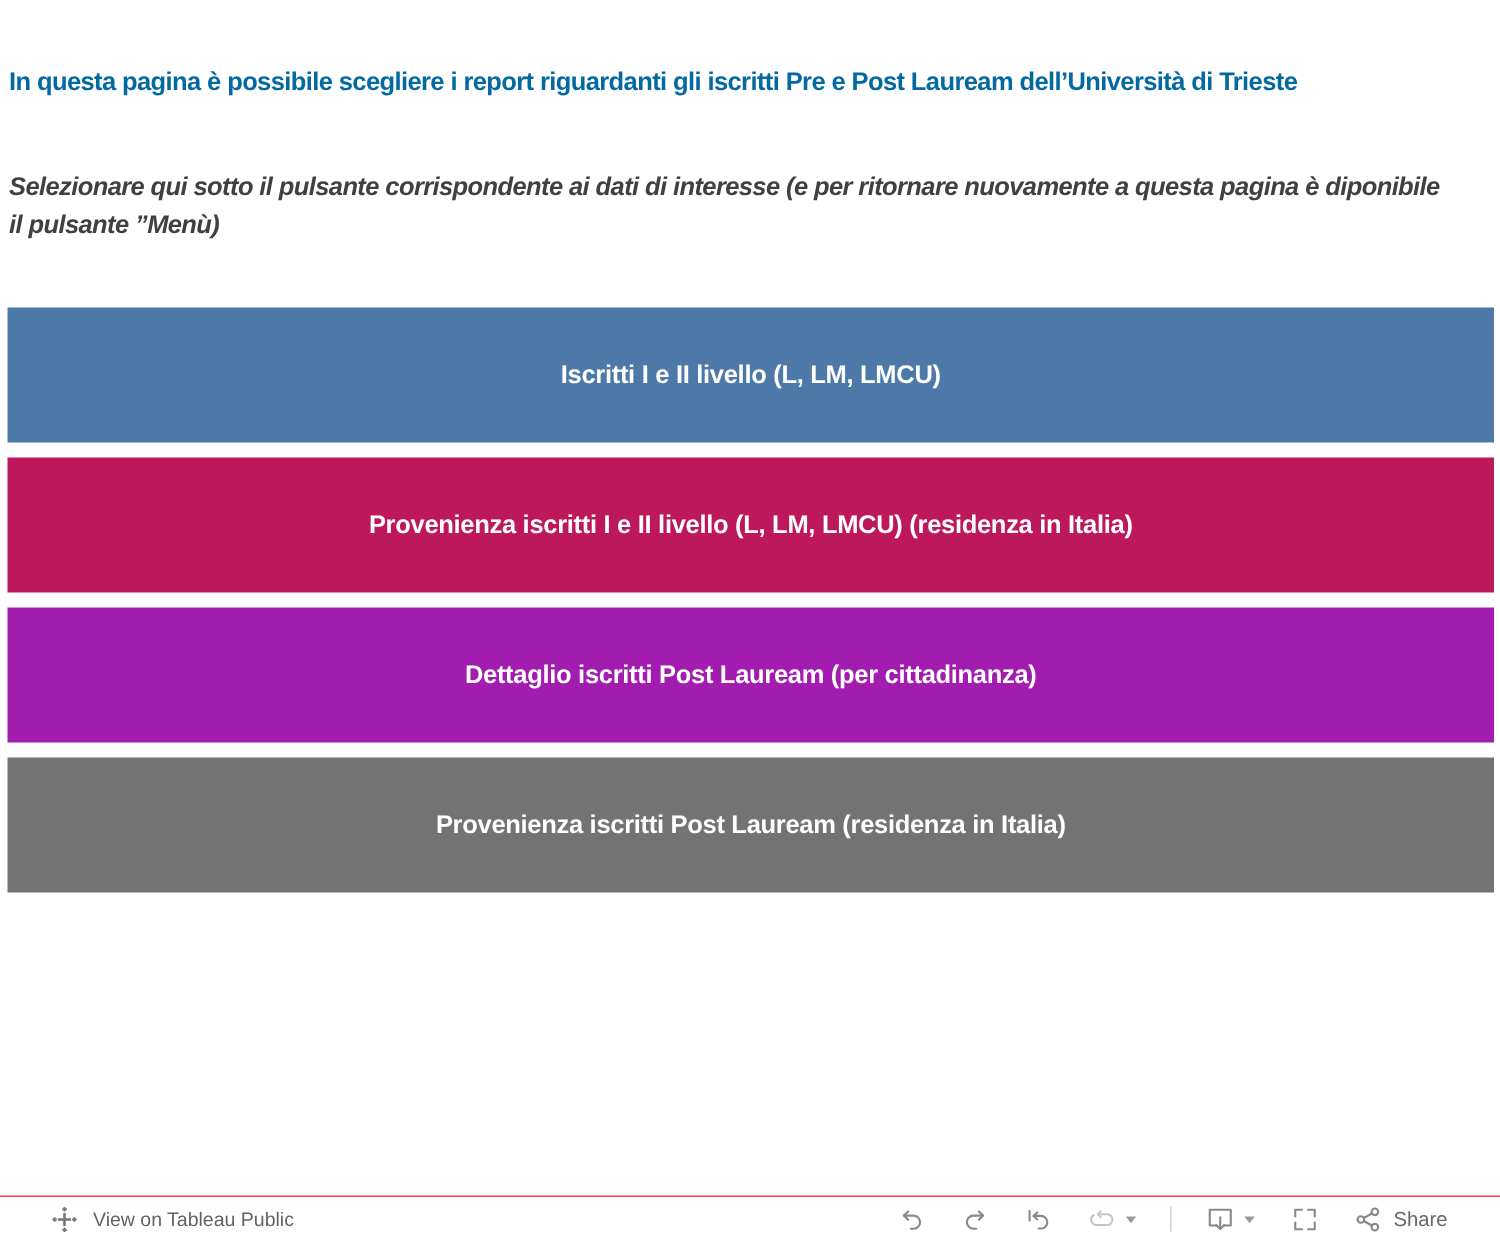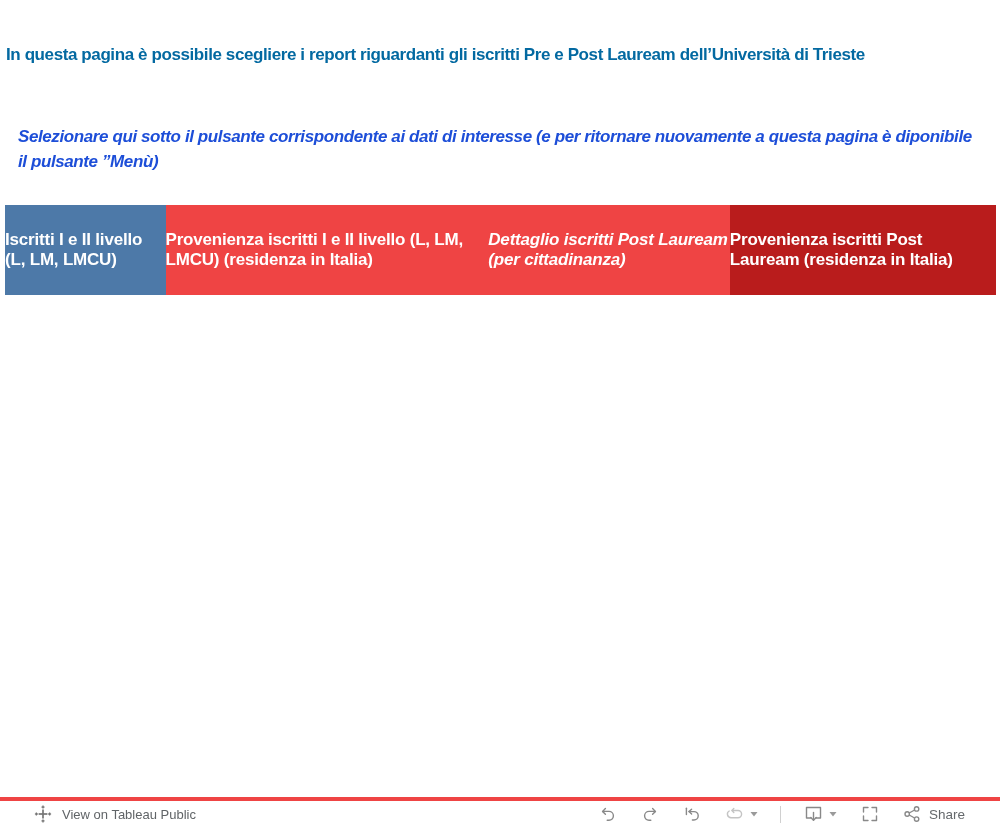--- a/index.html
+++ b/index.html
@@ -9,36 +9,36 @@
     font-family:"Liberation Sans", sans-serif;
   }
   .intro-text{
     position:absolute;top:42px;left:6px;width:958px;
     font-size:17px;font-weight:bold;line-height:25px;
     letter-spacing:-0.4px;color:#0369a1;margin:0;
   }
   .instructions-text{
     position:absolute;top:112px;left:6px;width:958px;
     font-size:17px;font-weight:bold;font-style:italic;line-height:25px;
-    letter-spacing:-0.4px;color:#1d4ed8;margin:12px;
+    letter-spacing:-0.4px;color:#404040;margin:0;
   }
   .buttons{
     position:absolute;top:205px;left:5px;right:4px;
-    display:flex;flex-direction:row;
+    display:flex;flex-direction:column;
   }
   .menu-button{
     height:90px;margin-bottom:10px;
     display:flex;align-items:center;justify-content:center;
     color:#ffffff;font-size:17px;font-weight:bold;letter-spacing:-0.2px;
     cursor:pointer;user-select:none;
   }
   .menu-button:last-child{margin-bottom:0;}
   .footer{
     position:absolute;left:0;right:0;bottom:0;height:30px;
-    background:#ffffff;border-top:4px solid #ef4444;
+    background:#ffffff;border-top:1px solid #ef4444;
     display:flex;align-items:center;justify-content:space-between;
     padding:0 24px 0 33px;box-sizing:border-box;
   }
   .brand{display:flex;align-items:center;gap:9px;cursor:pointer;}
   .brand-label{font-size:13px;color:#606467;}
   .toolbar{display:flex;align-items:center;}
   .tb-item{
     display:flex;align-items:center;justify-content:center;
     padding:0 11px;height:28px;cursor:pointer;
   }
@@ -52,23 +52,23 @@
 </style>
 </head>
 <body>
 
 <p class="intro-text">In questa pagina è possibile scegliere i report riguardanti gli iscritti Pre e Post Lauream dell’Università di Trieste</p>
 
 <p class="instructions-text">Selezionare qui sotto il pulsante corrispondente ai dati di interesse (e per ritornare nuovamente a questa pagina è diponibile il pulsante ”Menù)</p>
 
 <div class="buttons">
   <div class="menu-button" style="background: rgb(77, 121, 168);">Iscritti I e II livello (L, LM, LMCU)</div>
-  <div class="menu-button" style="background: #ef4444;">Provenienza iscritti I e II livello (L, LM, LMCU) (residenza in Italia)</div>
-  <div class="menu-button" style="background: #ef4444; font-style: italic;">Dettaglio iscritti Post Lauream (per cittadinanza)</div>
-  <div class="menu-button" style="background: #b91c1c;">Provenienza iscritti Post Lauream (residenza in Italia)</div>
+  <div class="menu-button" style="background: #be185d;">Provenienza iscritti I e II livello (L, LM, LMCU) (residenza in Italia)</div>
+  <div class="menu-button" style="background: #a21caf;">Dettaglio iscritti Post Lauream (per cittadinanza)</div>
+  <div class="menu-button" style="background: #737373;">Provenienza iscritti Post Lauream (residenza in Italia)</div>
 </div>
 
 <div class="footer">
   <div class="brand">
     <span>
       <svg width="20" height="20" viewBox="0 0 20 20" fill="none" stroke="#757575">
         <g stroke-width="1.7">
             <path d="M10 5.6 V14.4"></path>
             <path d="M5.6 10 H14.4"></path>
           </g>

